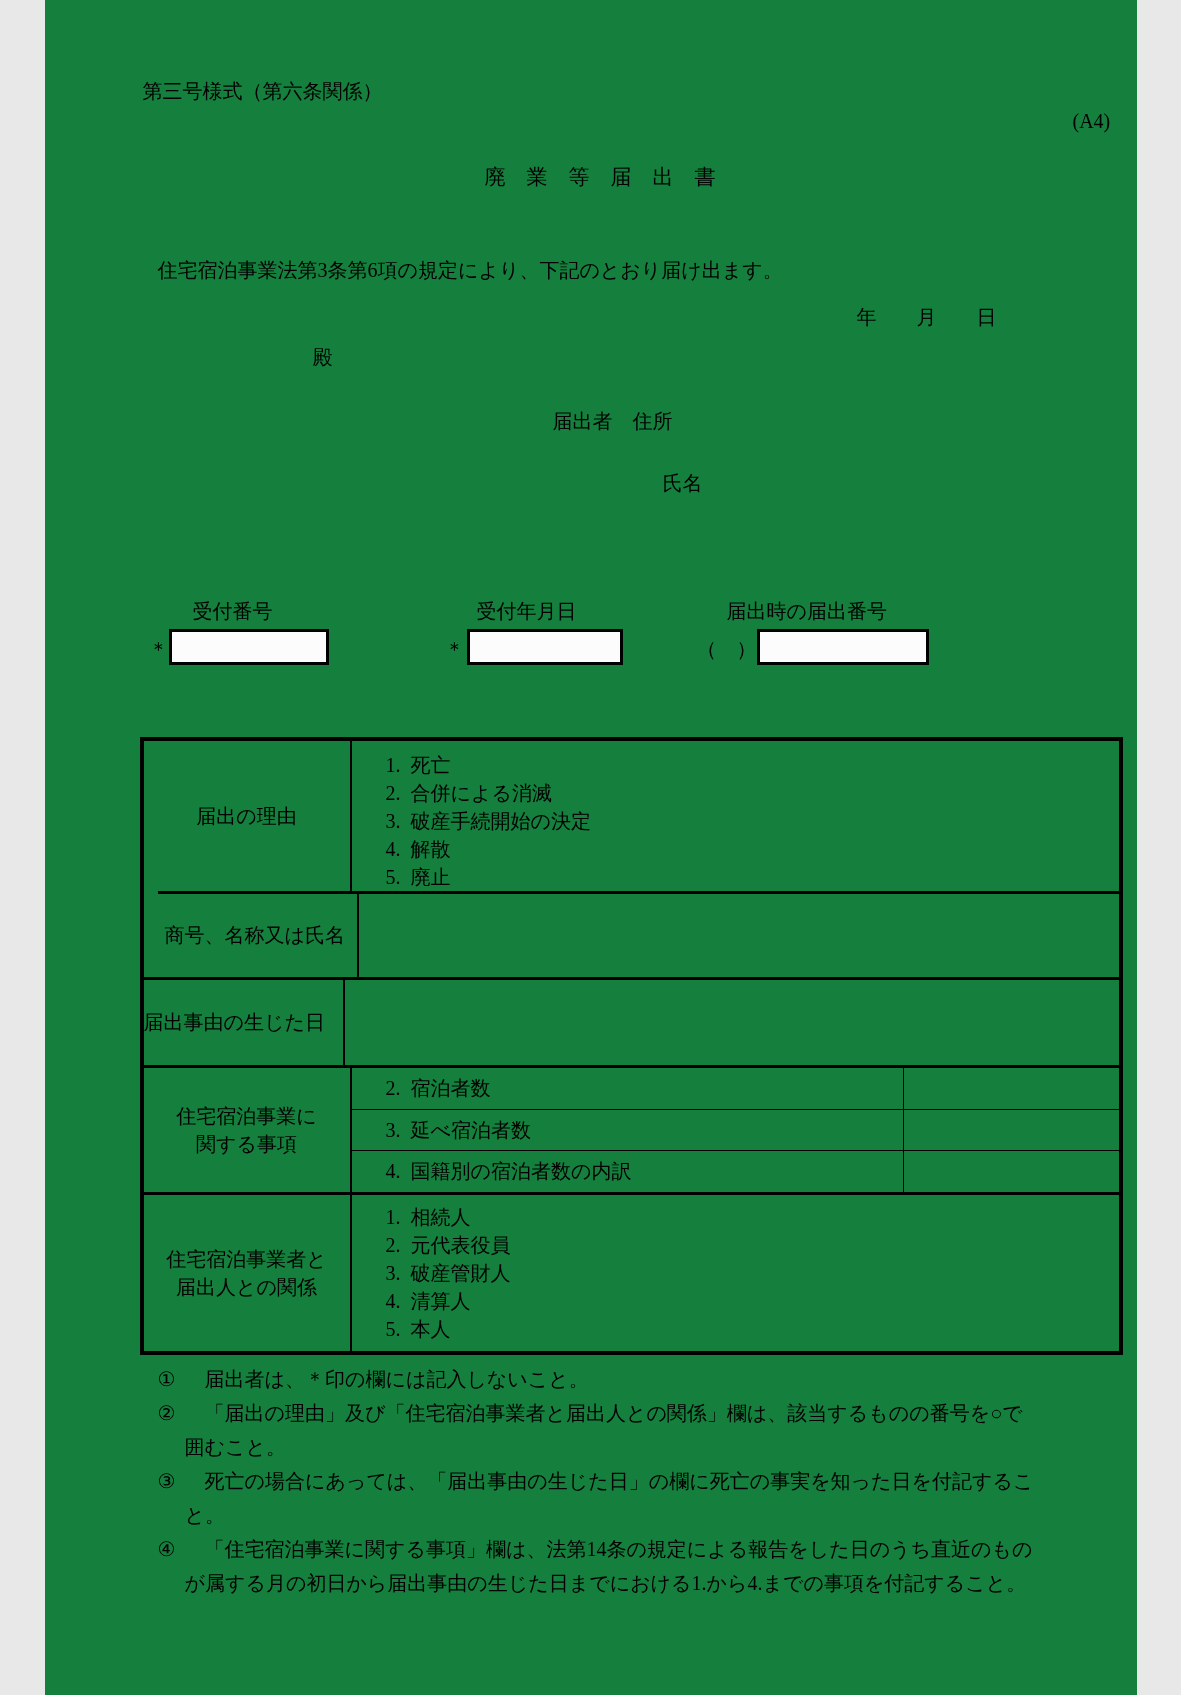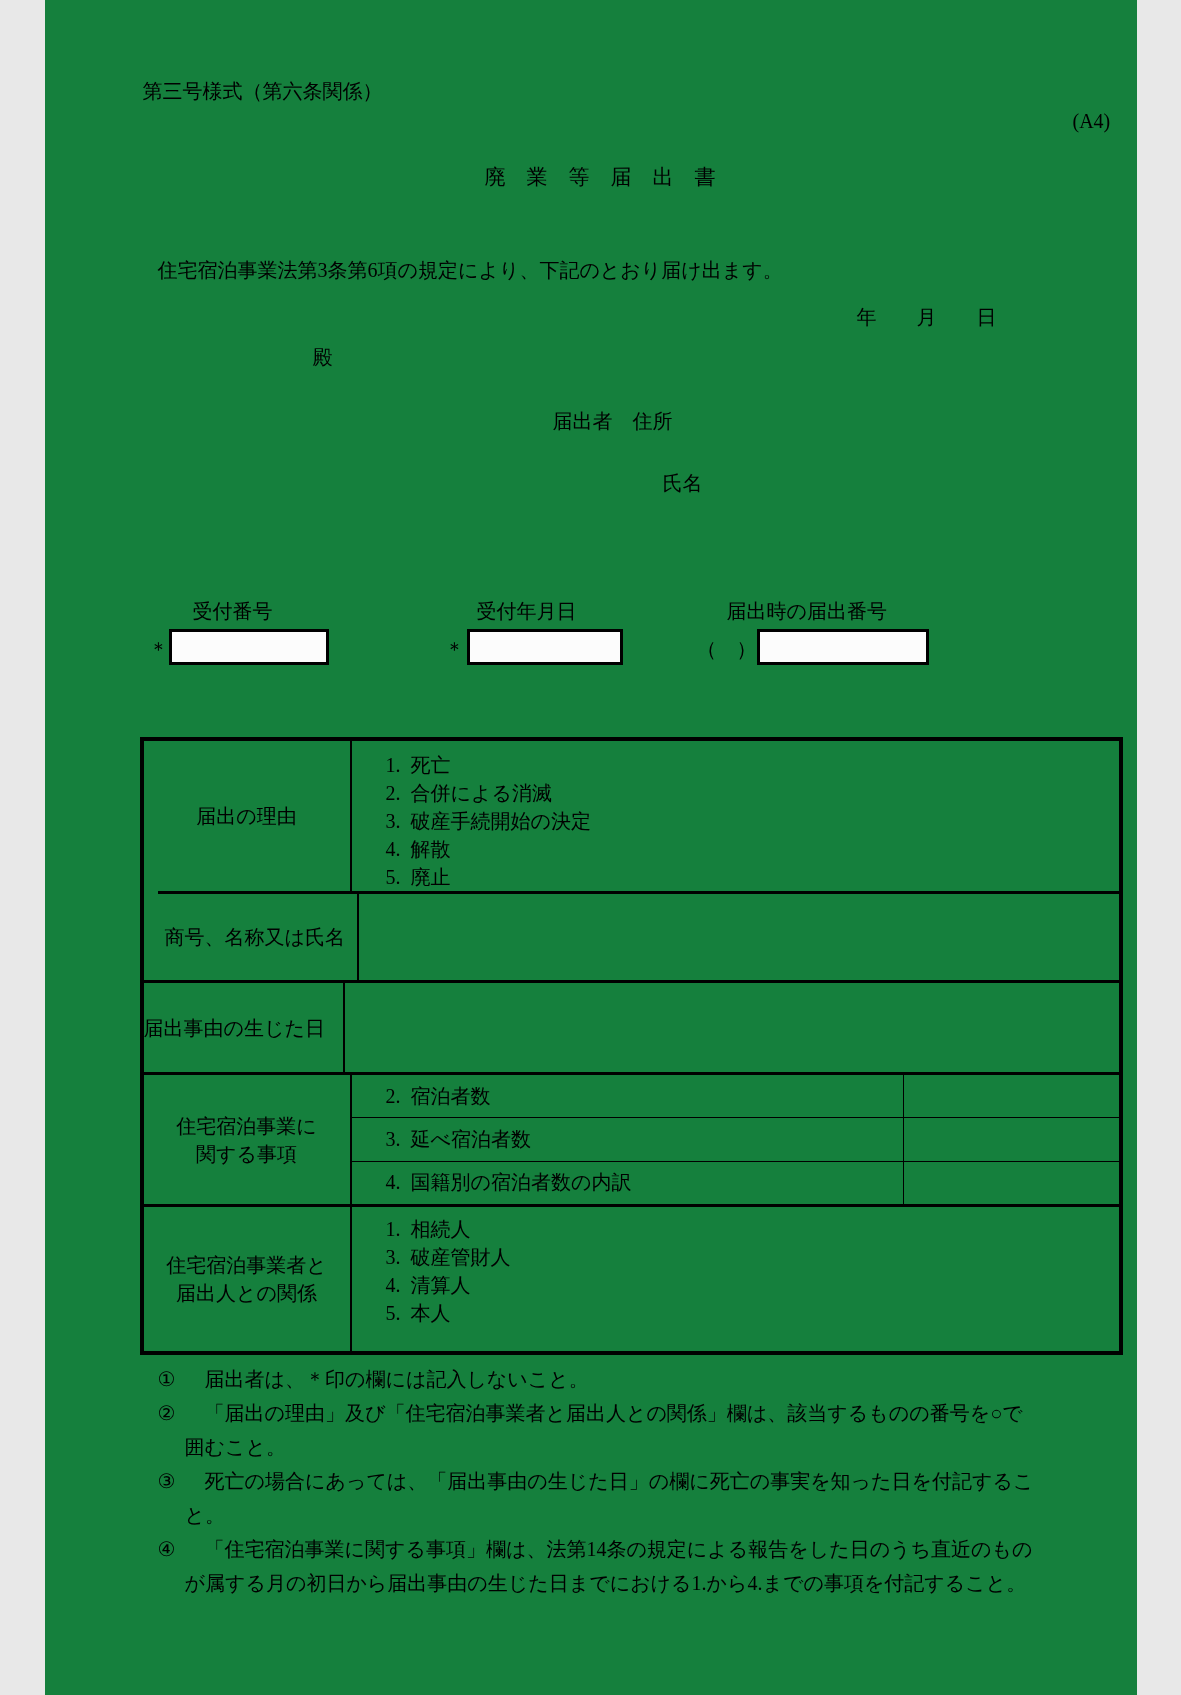--- a/index.html
+++ b/index.html
@@ -132,20 +132,21 @@
     </div>
 
     <div class="trow" style="flex:1;">
       <div class="tlabel">
         <div>住宅宿泊事業者と</div>
         <div>届出人との関係</div>
       </div>
       <div class="tcontent">
         <div class="list" style="padding-top:8px;">
           <div class="list-line">1.  相続人</div>
+          <div class="list-line">2.  元代表役員</div>
           <div class="list-line">3.  破産管財人</div>
           <div class="list-line">4.  清算人</div>
           <div class="list-line">5.  本人</div>
         </div>
       </div>
     </div>
 
   </div>
 
   <div class="notes">

